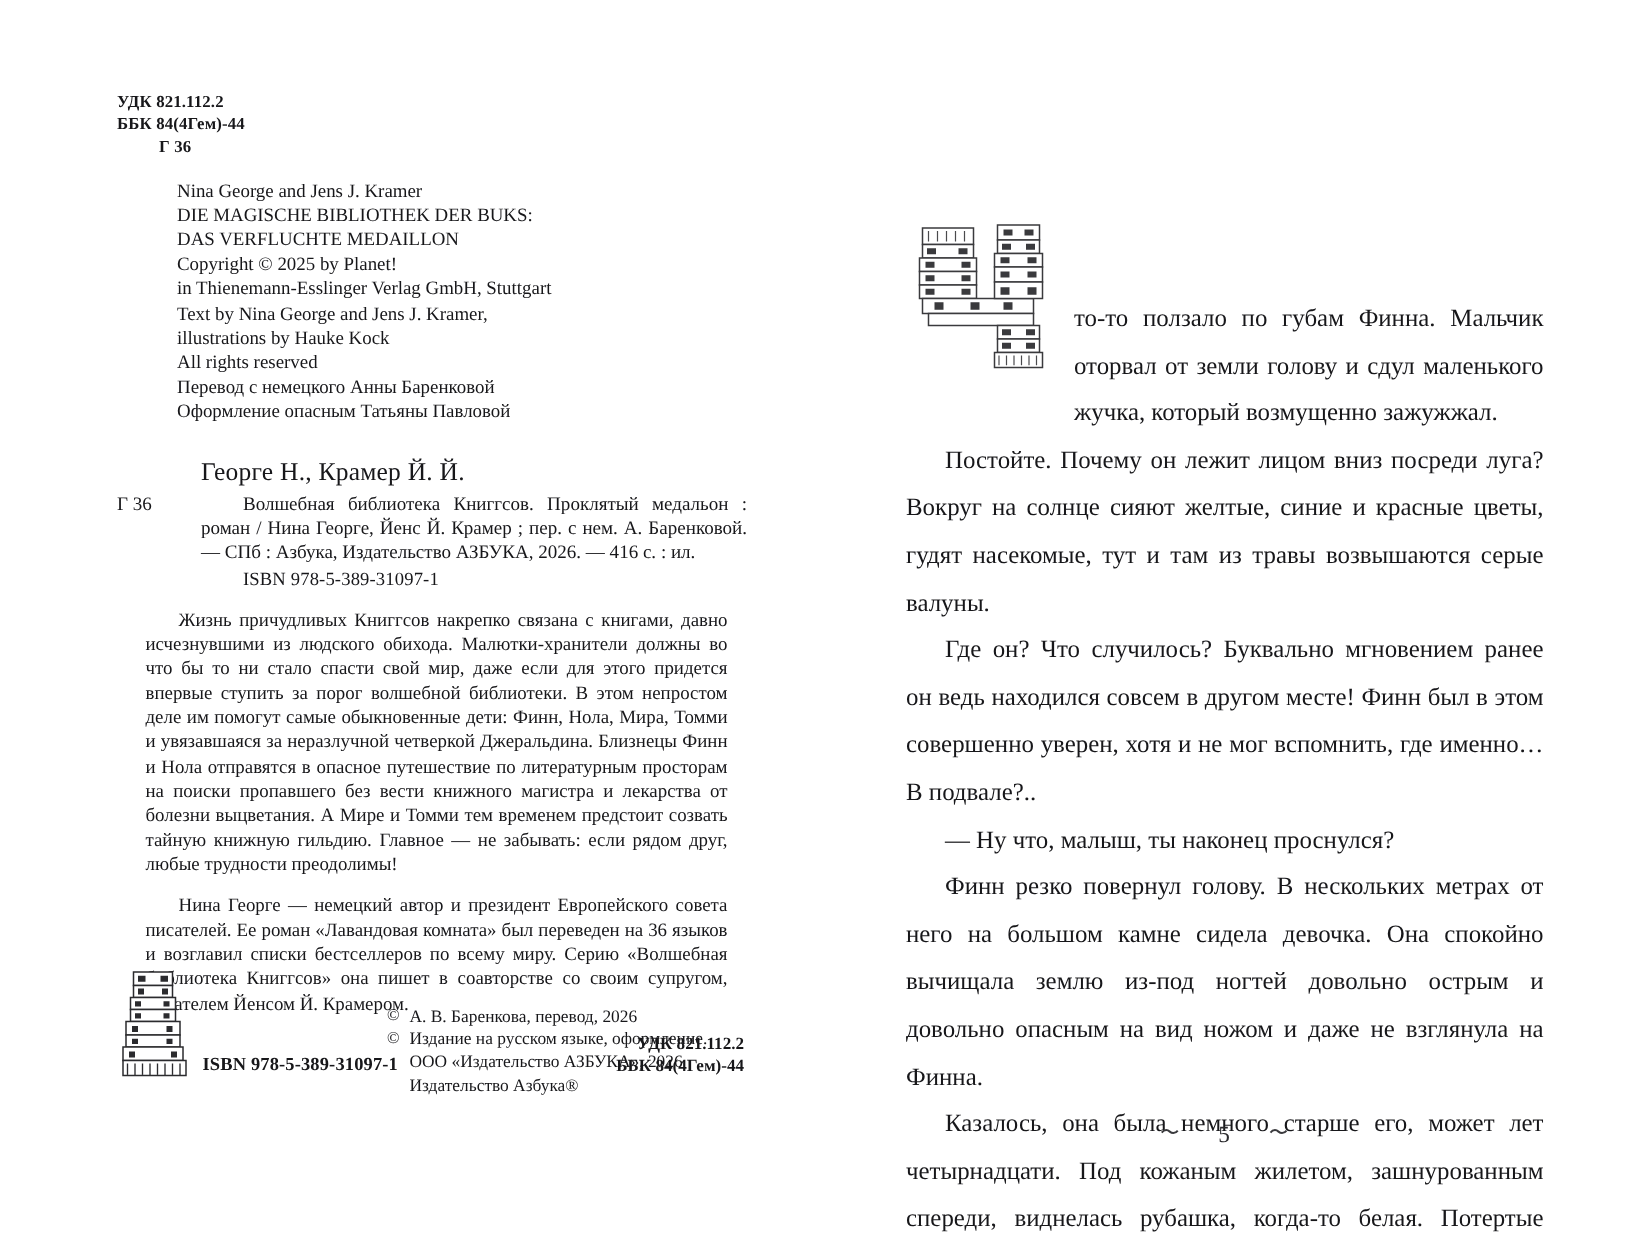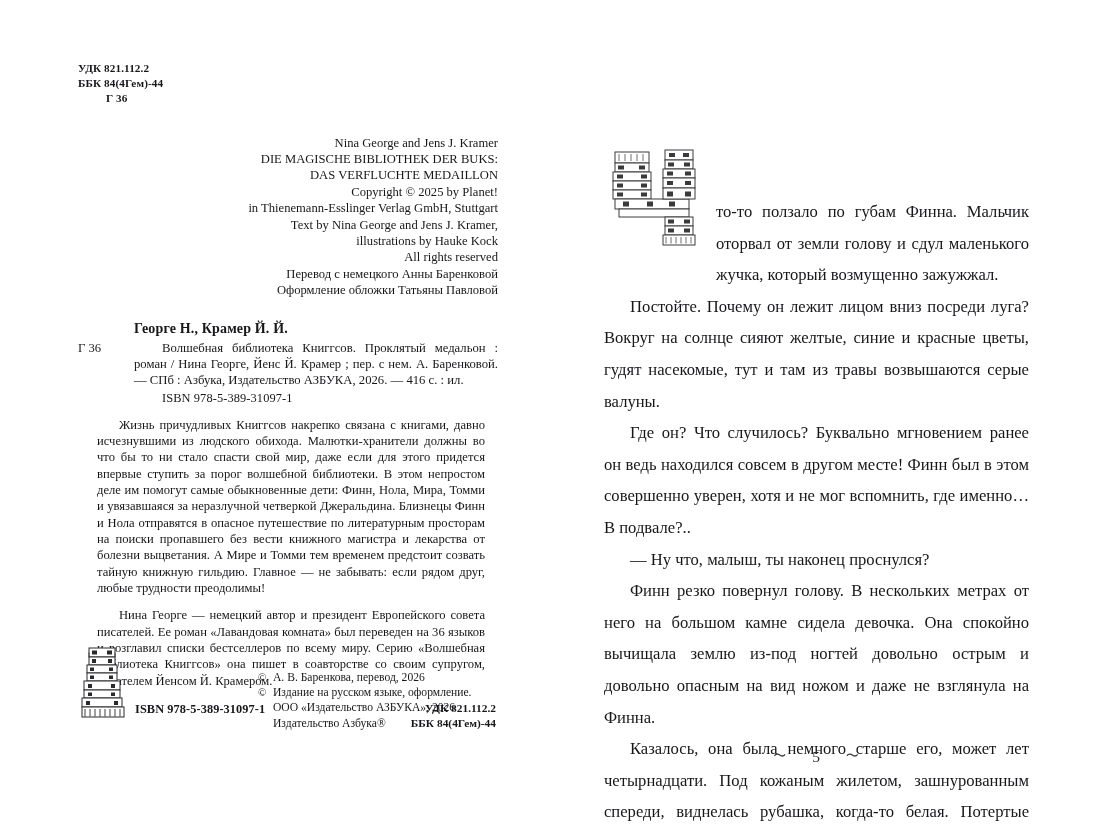--- a/index.html
+++ b/index.html
@@ -45,33 +45,33 @@
     line-height: 15.2px;
     letter-spacing: 0.1px;
   }
   .udk-block .row-udk { }
   .udk-block .row-bbk { }
   .udk-block .row-code {
     padding-left: 28px;
   }
 
   .copyright-center {
-    margin-top: 28px;
-    text-align: right;
+    margin-top: 12px;
+    text-align: left;
     font-size: 12.6px;
     line-height: 16.4px;
     padding-left: 40px;
   }
   .copyright-center .cc-line { white-space: nowrap; }
   .copyright-center .cc-line.ru { font-size: 12.6px; }
 
   .bib-head {
     margin-top: 22px;
-    font-weight: bold;
-    font-size: 14px;
+    font-weight: normal;
+    font-size: 17px;
     padding-left: 56px;
     letter-spacing: 0.15px;
   }
 
   .bib-body {
     position: relative;
     margin-top: 3px;
     font-size: 12.7px;
     line-height: 16.3px;
   }
@@ -242,21 +242,21 @@
       <div class="copyright-center">
         <div class="cc-line">Nina George and Jens J. Kramer</div>
         <div class="cc-line">DIE MAGISCHE BIBLIOTHEK DER BUKS:</div>
         <div class="cc-line">DAS VERFLUCHTE MEDAILLON</div>
         <div class="cc-line">Copyright © 2025 by Planet!</div>
         <div class="cc-line">in Thienemann-Esslinger Verlag GmbH, Stuttgart</div>
         <div class="cc-line">Text by Nina George and Jens J. Kramer,</div>
         <div class="cc-line">illustrations by Hauke Kock</div>
         <div class="cc-line">All rights reserved</div>
         <div class="cc-line ru">Перевод с немецкого Анны Баренковой</div>
-        <div class="cc-line ru">Оформление обложки Татьяны Павловой</div>
+        <div class="cc-line ru">Оформление опасным Татьяны Павловой</div>
       </div>
 
       <div class="bib-head">Георге Н., Крамер Й. Й.</div>
 
       <div class="bib-body">
         <span class="sig">Г 36</span>
         <div class="bib-text"><span class="first"></span><span>Волшебная библиотека Книггсов. Проклятый медальон : роман / Нина Георге, Йенс Й. Крамер ; пер. с нем. А. Баренковой. — СПб : Азбука, Издательство АЗБУКА, 2026. — 416 с. : ил.</span></div>
       </div>
 
       <div class="isbn-line">ISBN 978-5-389-31097-1</div>

